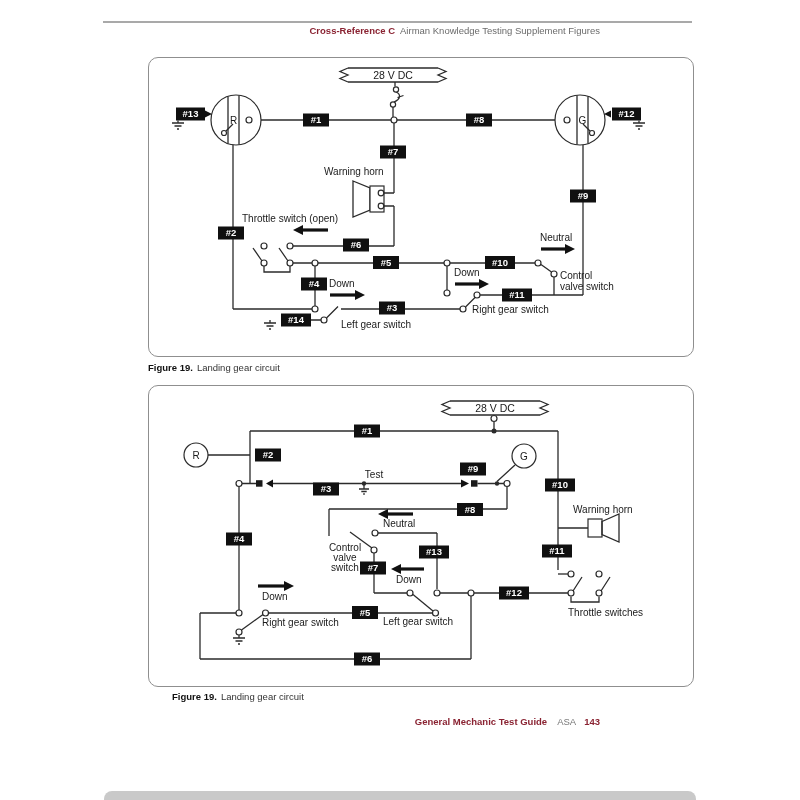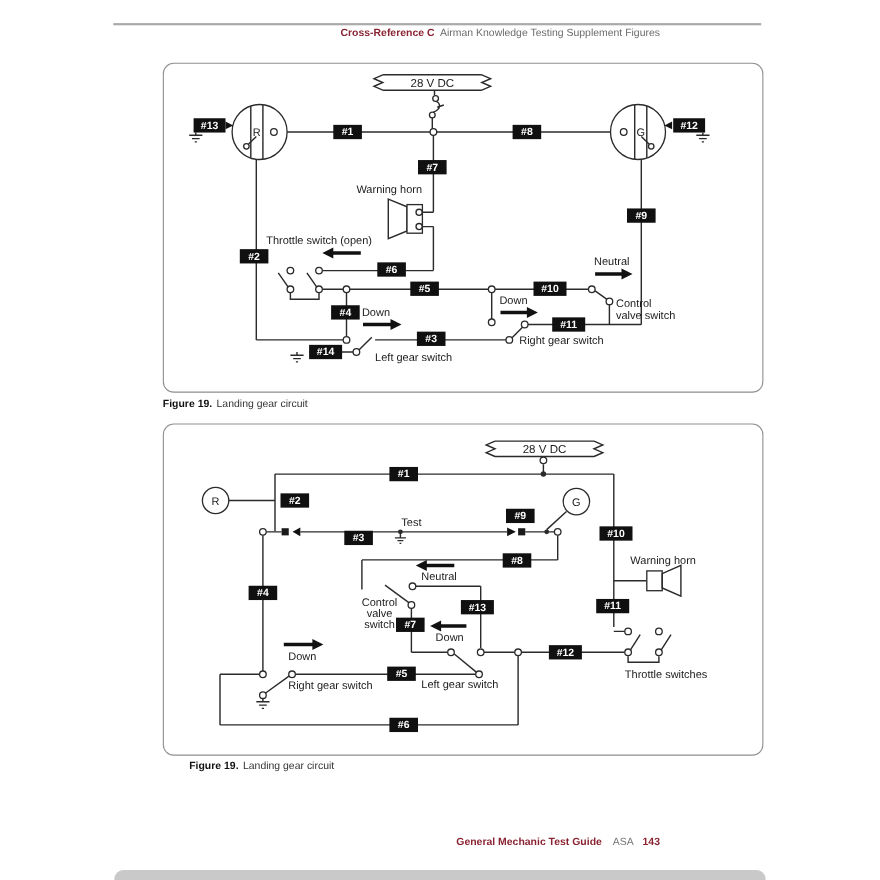--- a/index.html
+++ b/index.html
@@ -12,21 +12,21 @@
   .figbox{position:absolute;border:1.5px solid #8f8f8f;border-radius:10px;background:#fff;}
   #box18{left:148px;top:57px;width:544px;height:298px;}
   #box19{left:148px;top:385px;width:544px;height:300px;}
   svg.diag{position:absolute;left:0;top:0;}
   #svg18{left:148px;top:57px;}
   #svg19{left:148px;top:385px;}
   .caption{position:absolute;left:148px;font-size:9.5px;color:#333;}
   #cap18{top:362px;}
   #cap19{top:691px;margin-left:24px;}
   .caption b{color:#111;margin-right:4px;}
-  .footer{position:absolute;top:760px;right:108px;font-size:9.5px;white-space:nowrap;}
+  .footer{position:absolute;top:716px;right:108px;font-size:9.5px;white-space:nowrap;}
   .footer .book{font-weight:bold;color:#8a2332;}
   .footer .pub{color:#777;margin:0 8px 0 10px;}
   .footer .pg{font-weight:bold;color:#8a2332;}
   .bottombar{position:absolute;left:104px;top:791px;width:592px;height:9px;background:#c9c9c9;
              border-radius:8px 8px 0 0;}
   
   .w{stroke:#2b2b2b;stroke-width:1.3;fill:none;}
   .oc{fill:#fff;stroke:#2b2b2b;stroke-width:1.2;}
   .fd{fill:#2b2b2b;stroke:none;}
   .sq{fill:#1a1a1a;stroke:none;}

